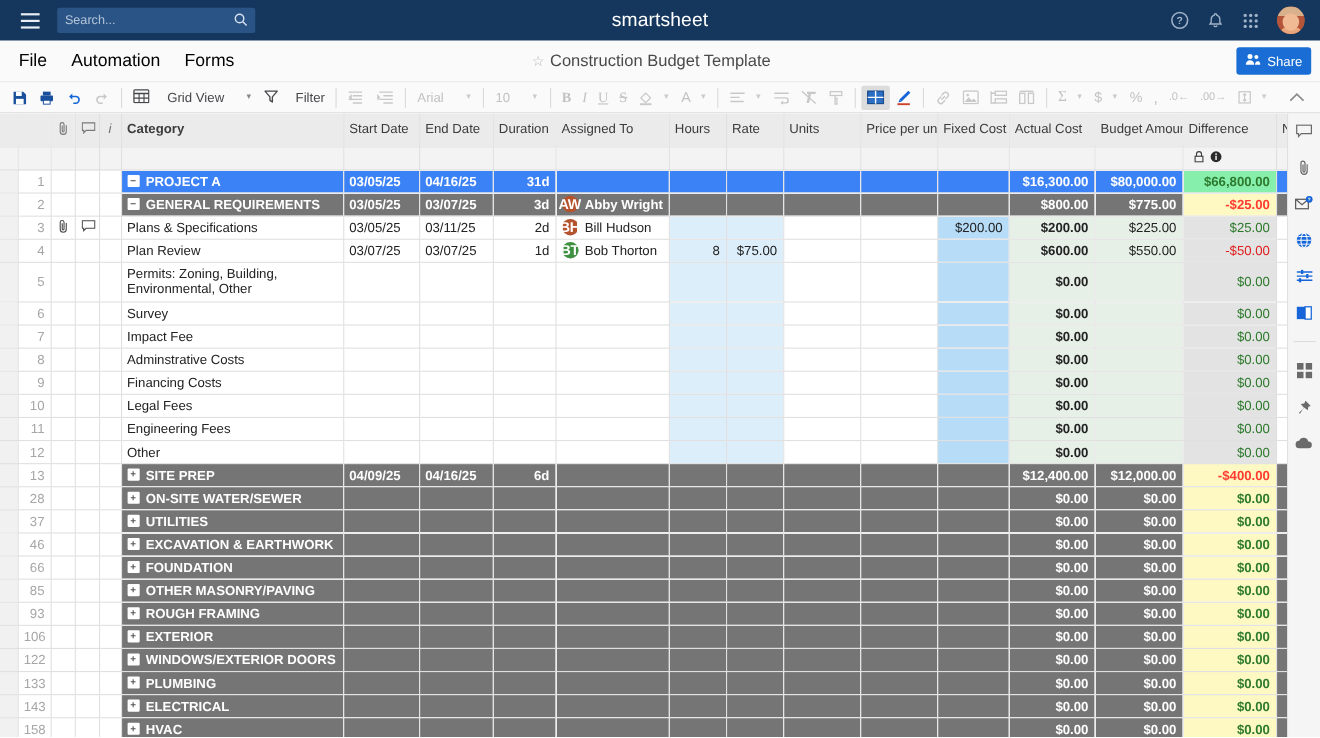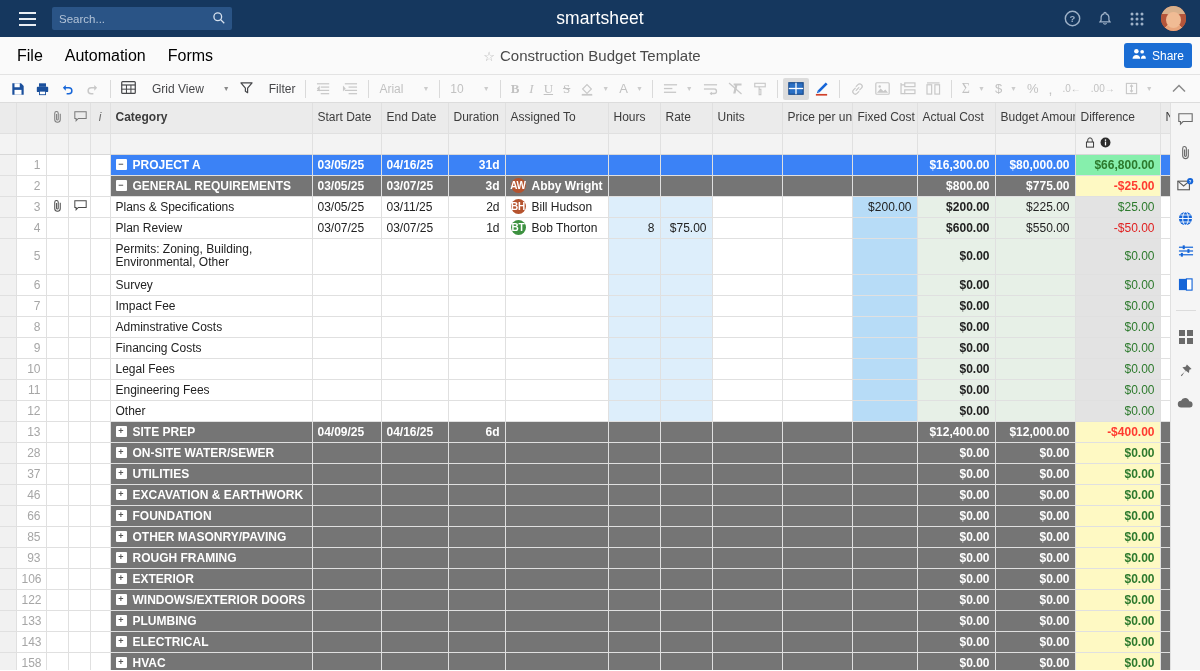--- a/index.html
+++ b/index.html
@@ -158,21 +158,21 @@
   .wrapcell { white-space:normal !important; line-height:13px; font-size:12px; }
 
   .expander {
     display:inline-flex; align-items:center; justify-content:center;
     width:11px; height:11px; background:#fff; color:#555; font-size:9px;
     line-height:9px; margin-right:6px; vertical-align:middle; border-radius:1px;
     font-weight:bold; cursor:pointer; position:relative; top:-1px;
   }
   .pill {
     display:inline-flex; align-items:center; justify-content:center;
-    width:15px; height:15px; border-radius:50%; color:#fff; font-size:10px;
+    width:15px; height:15px; border-radius:50%; color:#fff; font-size:13px;
     font-weight:bold; margin-right:6px; vertical-align:middle; letter-spacing:-.2px;
   }
   .asg-name { vertical-align:middle; }
 
   
   .subicons { display:flex; align-items:center; gap:5px; padding-left:4px;}
 
   
   .rail {
     width:30px; background:#f5f5f5; border-left:1px solid #e0e0e0;

